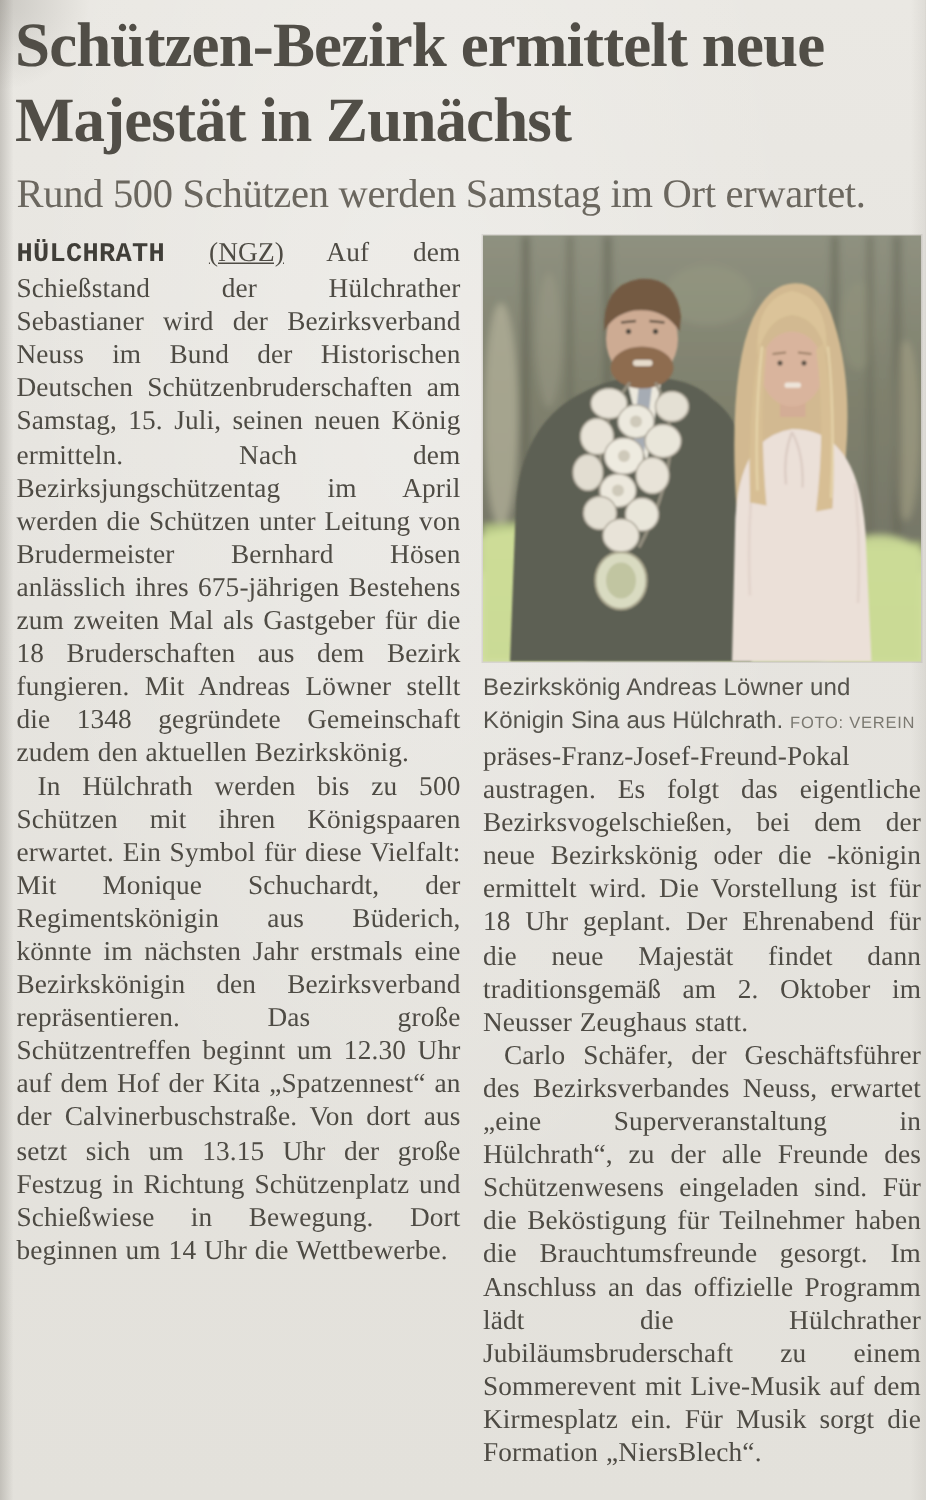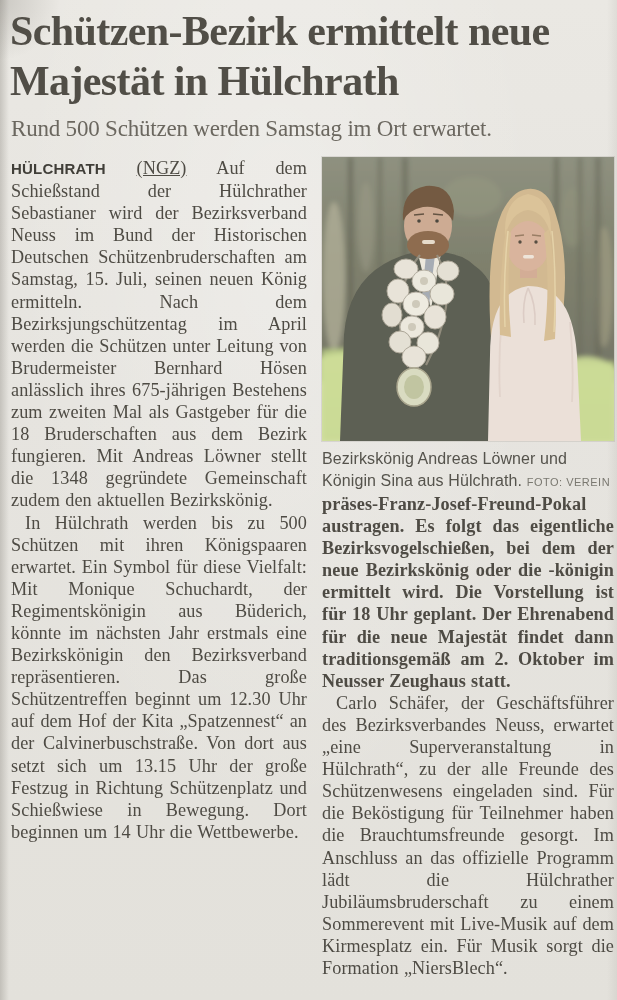--- a/index.html
+++ b/index.html
@@ -13,56 +13,56 @@
       radial-gradient(ellipse at 45% 25%, rgba(255,255,255,.25) 0, rgba(255,255,255,0) 55%),
       linear-gradient(180deg, #eae8e3 0%, #e6e4df 40%, #e3e1db 100%);
   }
   .headline {
     position:absolute; left:10px; top:6px; width:600px;
     font-size:42px; line-height:50px; font-weight:700;
     letter-spacing:-0.6px; color:#514e47; margin:0;
   }
   .subheadline {
     position:absolute; left:11px; top:116px; width:600px;
-    font-size:23px; line-height:26px; font-weight:400;
+    font-size:27px; line-height:26px; font-weight:400;
     color:#6b675f; letter-spacing:-0.2px;
   }
   .col {
     position:absolute; top:157px;
     font-size:18.2px; line-height:22.1px; color:#4e4b44;
     text-align:justify; letter-spacing:.1px; word-spacing:.6px;
   }
   .col-left  { left:11px;  width:296px; }
   .col-right { left:322px; width:292px; }
   .col p { margin:0; }
   .col p.indent { text-indent:14px; }
   .dateline-loc {
-    font-family:Liberation Sans, sans-serif; font-weight:700;
-    font-size:15px; color:#403e38; letter-spacing:.2px;
+    font-family:Liberation Mono, monospace; font-weight:700;
+    font-size:18px; color:#403e38; letter-spacing:.2px;
   }
   .dateline-agency { color:#4e4b44;text-decoration:underline; }
   .photo-fig { margin:0; padding:0; width:292px; }
   .photo { display:block; width:292px; height:284px; outline:1px solid rgba(80,75,65,.12); }
   .caption {
     font-family:"Liberation Sans", sans-serif;
     font-size:16px; line-height:21.5px; color:#55534c;
     margin-top:7px; text-align:left; word-spacing:0;
   }
   .credit {
     font-family:"Liberation Sans", sans-serif;
     font-size:11px; color:#7a7870; letter-spacing:.5px; white-space:nowrap;
   }
-  .body-start { margin-top:9px;font-weight:bold; }
+  .body-start { margin-top:9px; }
 </style>
 </head>
 <body>
 
 <div class="page">
 
-  <h1 class="headline">Schützen-Bezirk ermittelt neue Majestät in Hülchrath</h1>
+  <h1 class="headline">Schützen-Bezirk ermittelt neue Majestät in Zunächst</h1>
 
   <div class="subheadline">Rund 500 Schützen werden Samstag im Ort erwartet.</div>
 
   <div class="col col-left">
     <p><span class="dateline-loc">HÜLCHRATH</span> <span class="dateline-agency">(NGZ)</span> <span>Auf dem Schießstand der Hülchrather Sebastianer wird der Bezirksverband Neuss im Bund der Historischen Deutschen Schützenbruderschaften am Samstag, 15. Juli, seinen neuen König ermitteln. Nach dem Bezirksjungschützentag im April werden die Schützen unter Leitung von Brudermeister Bernhard Hösen anlässlich ihres 675-jährigen Bestehens zum zweiten Mal als Gastgeber für die 18 Bruderschaften aus dem Bezirk fungieren. Mit Andreas Löwner stellt die 1348 gegründete Gemeinschaft zudem den aktuellen Bezirkskönig.</span></p>
     <p class="indent">In Hülchrath werden bis zu 500 Schützen mit ihren Königspaaren erwartet. Ein Symbol für diese Vielfalt: Mit Monique Schuchardt, der Regimentskönigin aus Büderich, könnte im nächsten Jahr erstmals eine Bezirkskönigin den Bezirksverband repräsentieren. Das große Schützentreffen beginnt um 12.30 Uhr auf dem Hof der Kita „Spatzennest“ an der Calvinerbuschstraße. Von dort aus setzt sich um 13.15 Uhr der große Festzug in Richtung Schützenplatz und Schießwiese in Bewegung. Dort beginnen um 14 Uhr die Wettbewerbe.</p>
   </div>
 
   <div class="col col-right">
     <figure class="photo-fig" aria-label="Bezirkskönig Andreas Löwner mit Königssilber und Königin Sina vor Bäumen auf einer Wiese">

